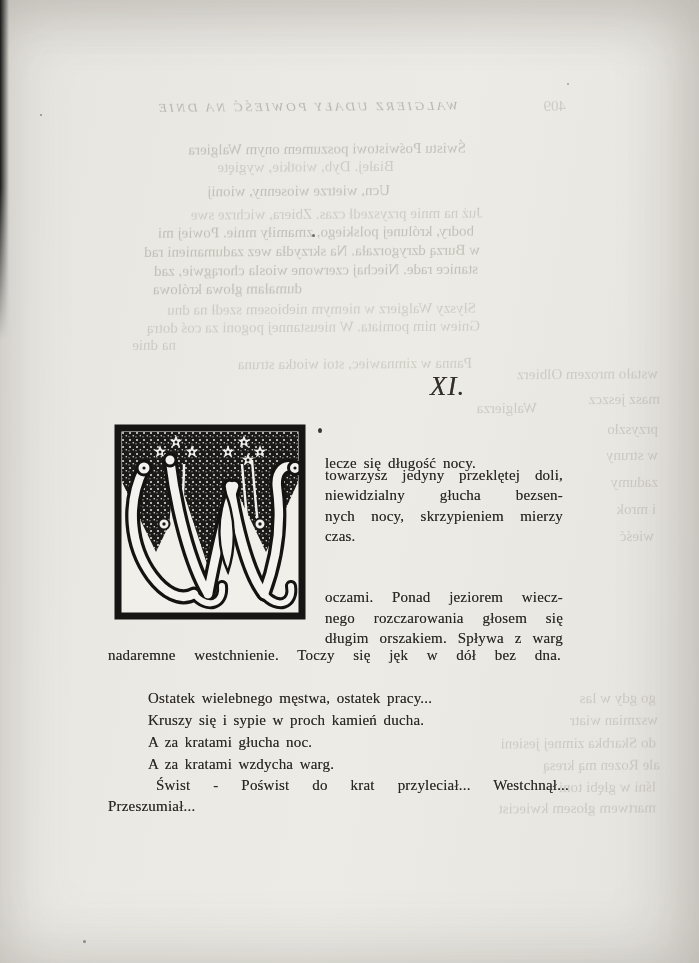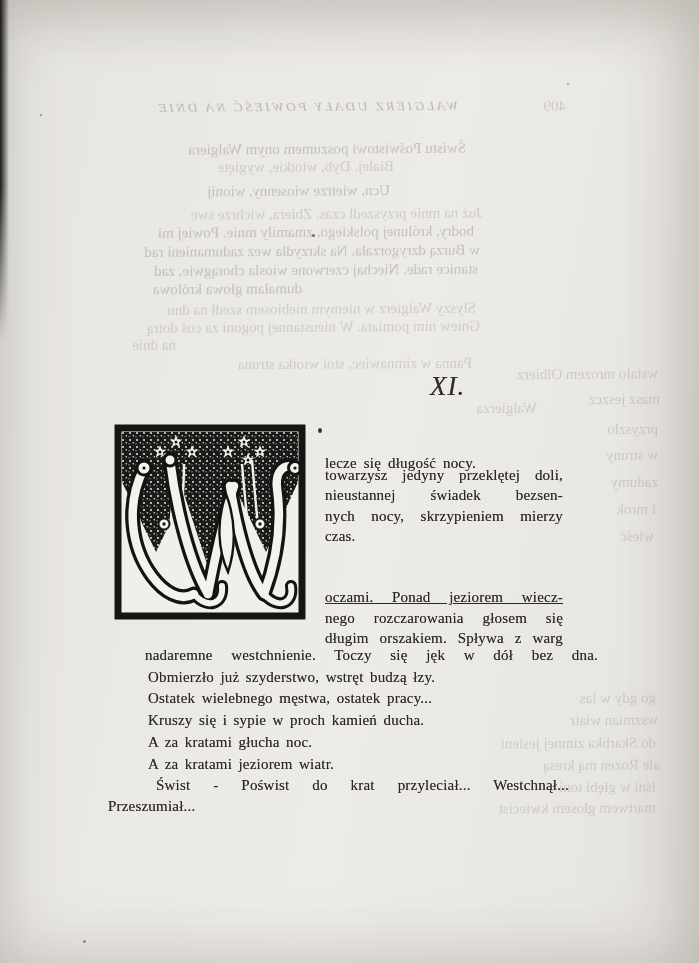--- a/index.html
+++ b/index.html
@@ -130,32 +130,31 @@
       <circle cx="56" cy="36" r="6" fill="#f4f2ee" stroke="#141312" stroke-width="3"></circle>
       <circle cx="181" cy="44" r="6.5" fill="#f4f2ee" stroke="#141312" stroke-width="3"></circle>
       <circle cx="181" cy="44" r="1.6" fill="#141312"></circle>
     </g>
     <rect x="4" y="4" width="184" height="188" fill="none" stroke="#161514" stroke-width="7"></rect>
   </svg>
   <span class="sr">W</span>
 
   <div class="line nj" style="left:325px; top:425px;margin-top:30px;">lecze się długość nocy.</div>
   <div class="line j" style="left:325px; top:467px; width:238px;">towarzysz jedyny przeklętej doli,</div>
-  <div class="line j" style="left:325px; top:487px; width:238px;">nieustannej świadek bezsen-</div>
+  <div class="line j" style="left:325px; top:487px; width:238px;">niewidzialny głucha bezsen-</div>
   <div class="line j" style="left:325px; top:508px; width:238px;">nych nocy, skrzypieniem mierzy</div>
   <div class="line nj" style="left:325px; top:528px;">czas.</div>
-  <div class="line j" style="left:325px; top:589px; width:238px;text-decoration:underline;">oczami. Ponad jeziorem wiecz-</div>
+  <div class="line j" style="left:325px; top:589px; width:238px;">oczami. Ponad jeziorem wiecz-</div>
   <div class="line j" style="left:325px; top:610px; width:238px;">nego rozczarowania głosem się</div>
   <div class="line j" style="left:325px; top:630px; width:238px;">długim orszakiem. Spływa z warg</div>
-  <div class="line j" style="left:108px; top:647px; width:453px;margin-left:37px;">nadaremne westchnienie.  Toczy się jęk w dół bez dna.</div>
-  <div class="line verse" style="left:148px; top:669px;">Obmierzło już szyderstwo, wstręt budzą łzy.</div>
+  <div class="line j" style="left:108px; top:647px; width:453px;">nadaremne westchnienie.  Toczy się jęk w dół bez dna.</div>
   <div class="line verse" style="left:148px; top:690px;text-align:center;">Ostatek wielebnego męstwa, ostatek pracy...</div>
   <div class="line verse" style="left:148px; top:712px;">Kruszy się i sypie w proch kamień ducha.</div>
   <div class="line verse" style="left:148px; top:734px;">A za kratami głucha noc.</div>
-  <div class="line verse" style="left:148px; top:756px;">A za kratami jeziorem wiatr.</div>
+  <div class="line verse" style="left:148px; top:756px;">A za kratami wzdycha warg.</div>
   <div class="line j" style="left:156px; top:777px; width:413px;">Świst - Poświst do krat przyleciał...   Westchnął...</div>
   <div class="line nj" style="left:108px; top:798px;">Przeszumiał...</div>
 
   <div class="speck" style="left:318px; top:428px; width:4px; height:5px;"></div>
   <div class="speck" style="left:312px; top:234px; width:3px; height:3px; opacity:.7;"></div>
   <div class="speck" style="left:83px;  top:940px; width:3px; height:3px; opacity:.5;"></div>
   <div class="speck" style="left:40px;  top:114px; width:2px; height:2px; opacity:.5;"></div>
   <div class="speck" style="left:567px; top:83px;  width:2px; height:2px; opacity:.4;"></div>
 
 </div>

